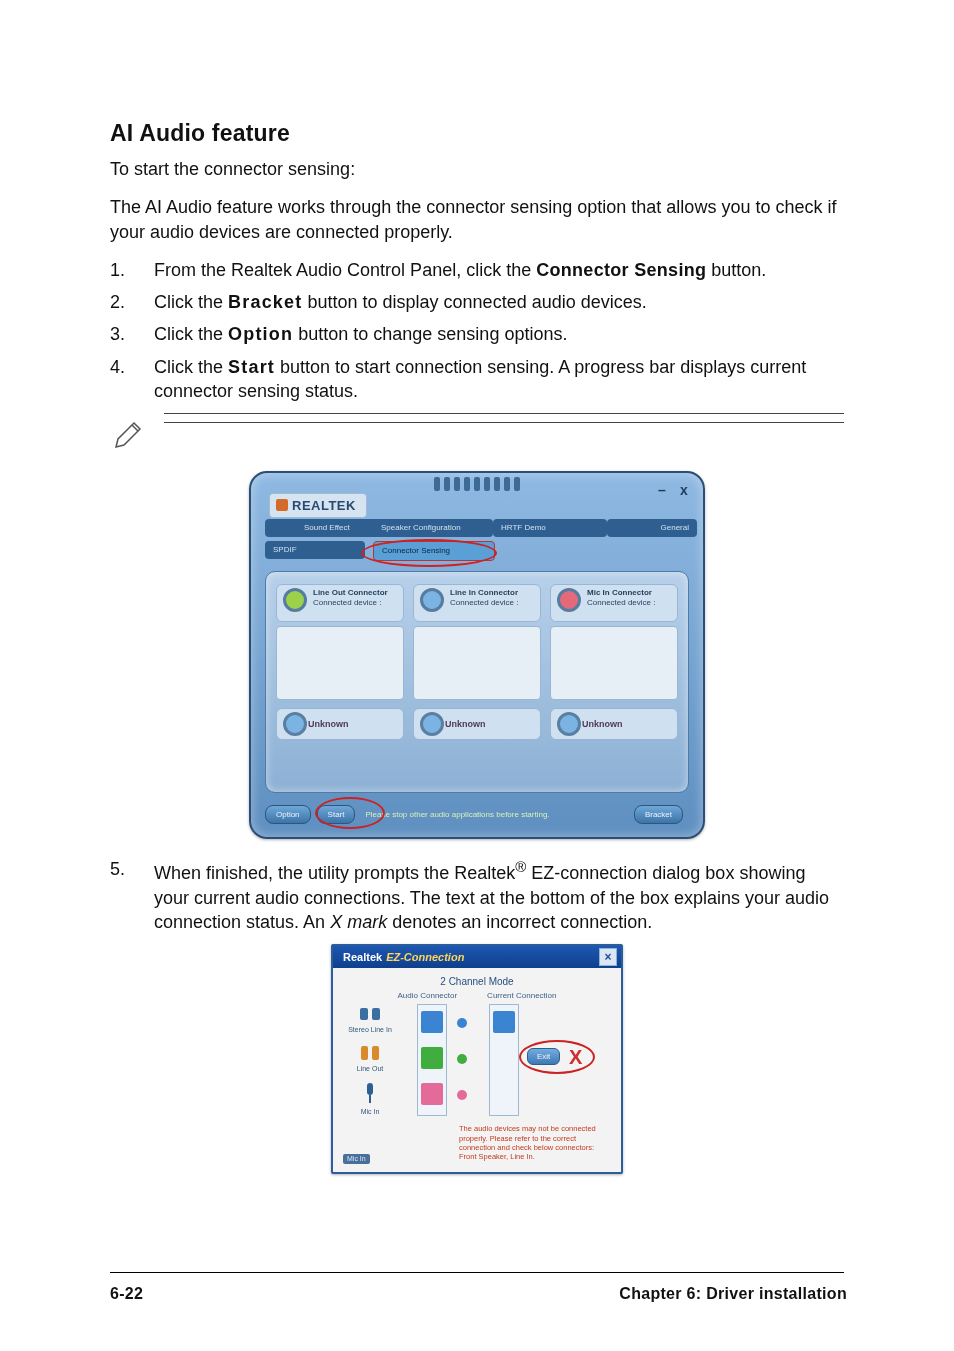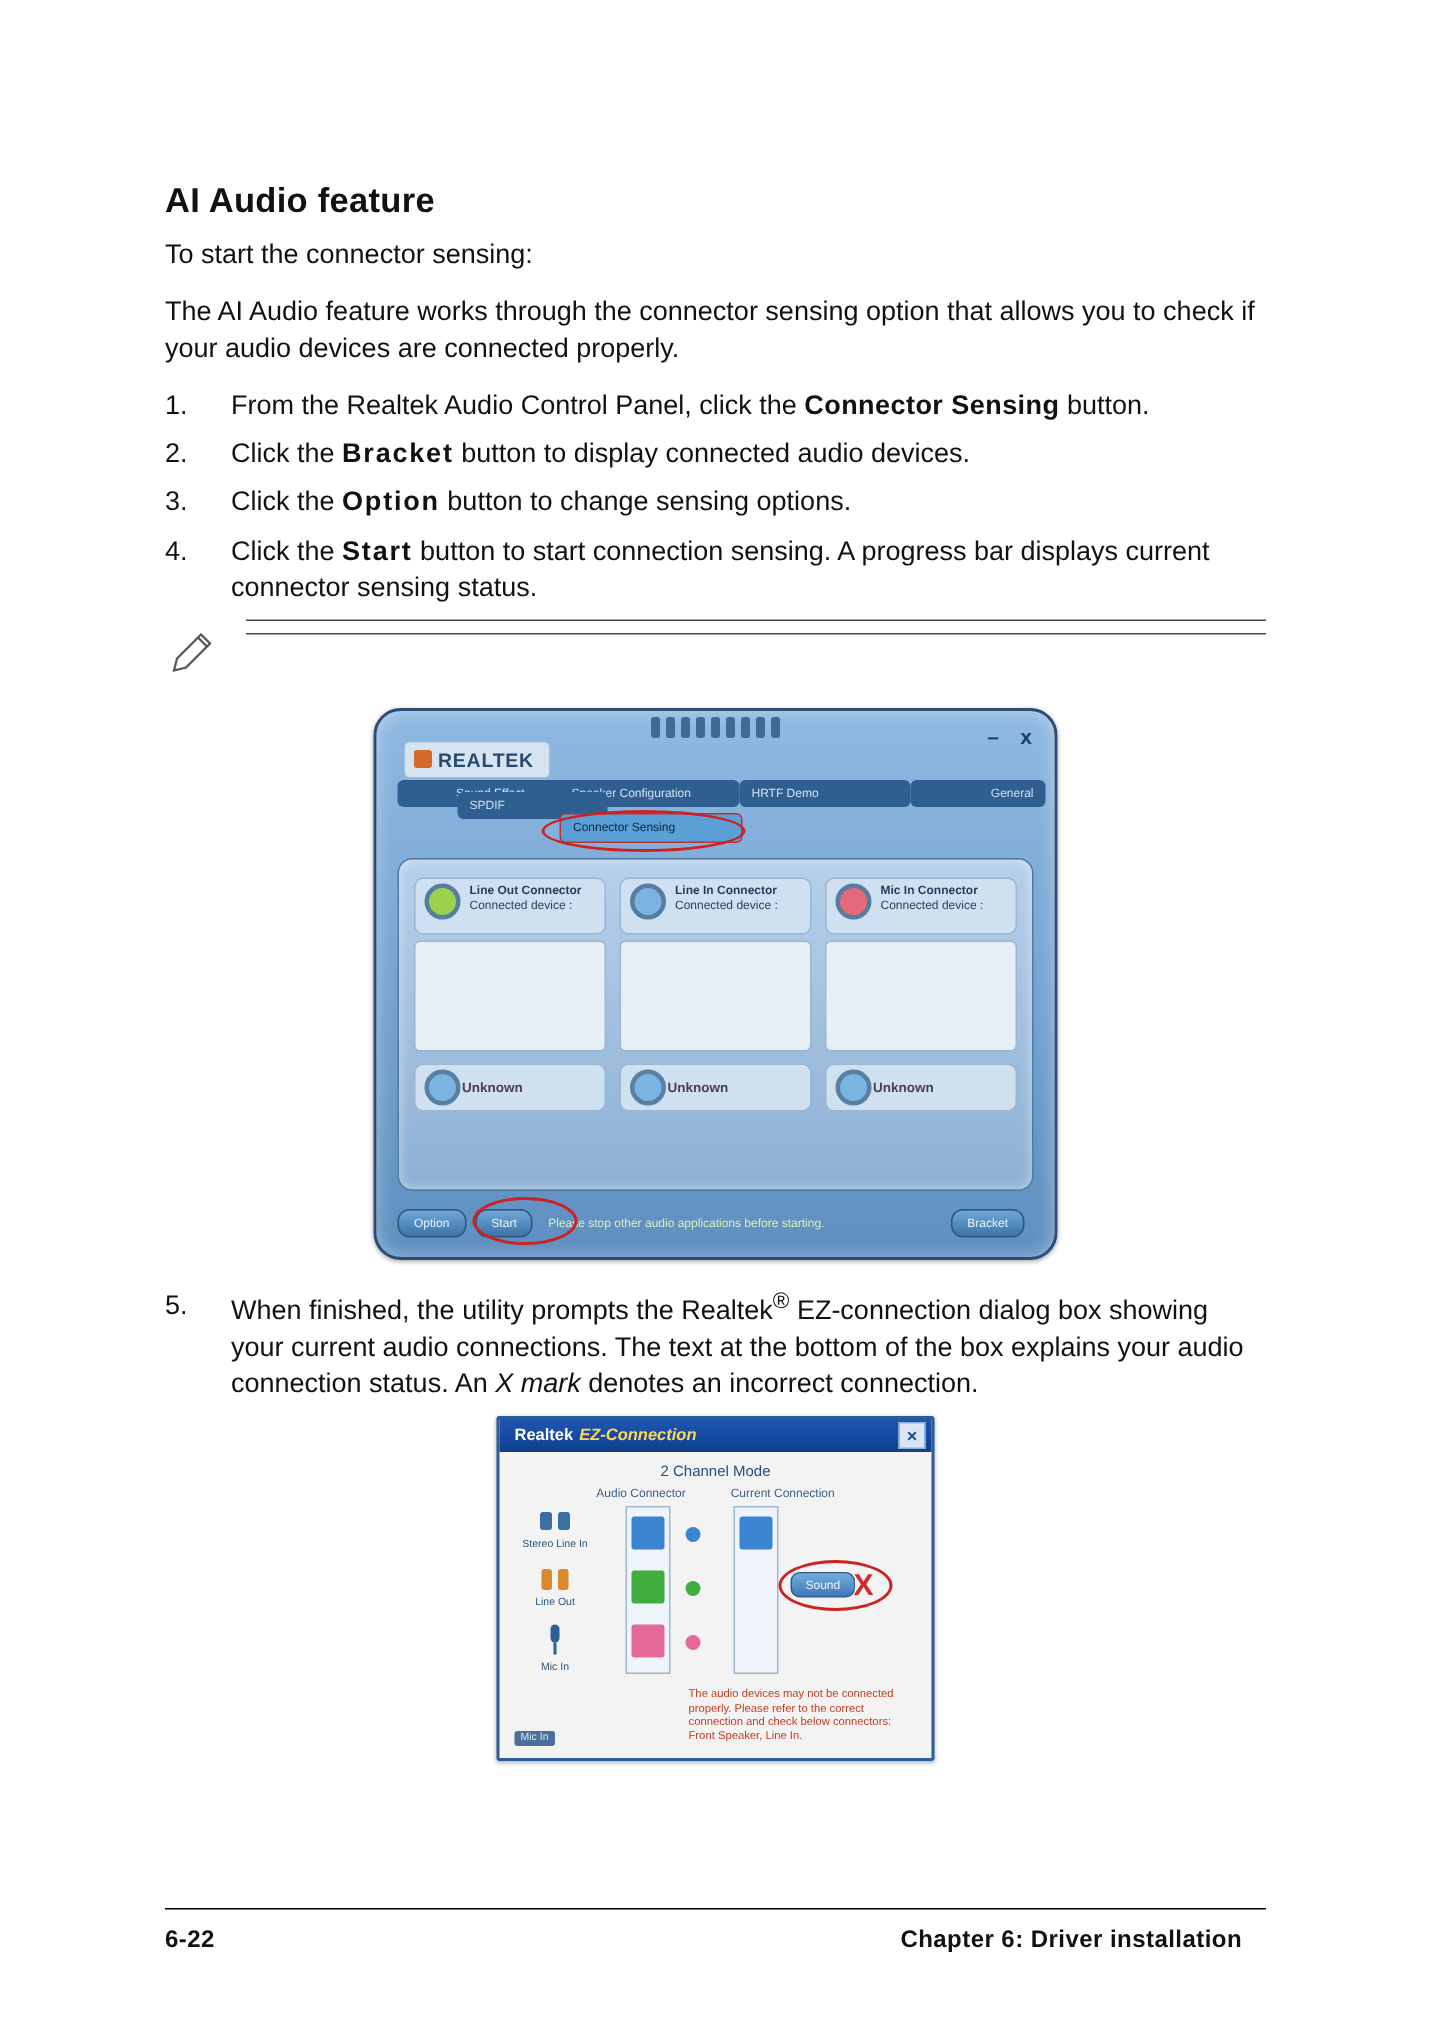--- a/index.html
+++ b/index.html
@@ -93,21 +93,21 @@
   .rt-tabs { position: absolute; top: 46px; left: 14px; right: 14px; height: 46px; }
   .rt-tab {
     position: absolute; height: 18px; line-height: 18px;
     background: #2f5f90; color: #cfe1f2; font-size: 8px;
     padding: 0 8px; border-radius: 4px;
   }
   .rt-tab.se  { top: 0; left: 0; width: 84px; padding-left: 39px; }
   .rt-tab.sc  { top: 0; left: 108px; width: 104px; }
   .rt-tab.hd  { top: 0; left: 228px; width: 98px; }
   .rt-tab.gn  { top: 0; left: 342px; width: 74px; text-align: right; }
-  .rt-tab.sp  { top: 8px; left: 0; width: 84px; margin-left: 40px; }
+  .rt-tab.sp  { top: 22px; left: 0; width: 84px; }
   .rt-tab.cs  { top: 22px; left: 108px; width: 104px; background: #5a9fd6; color: #072740; border: 1px solid #b33; }
   .rt-tab-ellipse {
     position: absolute; top: 20px; left: 96px; width: 132px; height: 24px;
     border: 2px solid #c22; border-radius: 50%; pointer-events: none;
   }
 
   .rt-body {
     position: absolute; top: 98px; left: 14px; right: 14px; bottom: 44px;
     background: linear-gradient(#b7d0ea, #8cb0d4);
     border: 1px solid #507aa7; border-radius: 10px;
@@ -224,21 +224,21 @@
     font-size: 7.5px; color: #c23b1f; line-height: 1.25;
     margin: 120px 0 0 60px;
   }
   .ez-footer-label {
     position: absolute; left: 10px; bottom: 8px; font-size: 7px; color: #d9e7f5;
     background: #49709a; padding: 1px 4px 2px; border-radius: 2px;
   }
 
   
   .footer-rule { position: absolute; left: 110px; right: 110px; bottom: 78px; height: 0; border-top: 1px solid #000; }
-  .footer { position: absolute; left: 110px; right: 126px; bottom: 48px; display: flex; justify-content: space-between; font-size: 16px; font-weight: 700; letter-spacing: .3px; gap: 16px; }
+  .footer { position: absolute; left: 110px; right: 107px; bottom: 48px; display: flex; justify-content: space-between; font-size: 16px; font-weight: 700; letter-spacing: .3px; gap: 16px; }
 </style>
 </head>
 <body>
 
 <div class="page">
 
   <h2 class="section-title">AI Audio feature</h2>
 
   <p class="body">To start the connector sensing:</p>
 
@@ -432,21 +432,21 @@
               <div class="ez-seg green" style="top:42px"></div>
               <div class="ez-seg pink" style="top:78px"></div>
             </div>
             <div class="ez-bar-col b">
               <div class="ez-seg blue" style="top:6px"></div>
             </div>
             <div class="ez-dot blue" style="top:14px"></div>
             <div class="ez-dot green" style="top:50px"></div>
             <div class="ez-dot pink" style="top:86px"></div>
 
-            <div class="ez-btn">Sound</div>
+            <div class="ez-btn">Exit</div>
             <div class="ez-x">X</div>
             <div class="ez-ellipse"></div>
 
             <div class="ez-warn">The audio devices may not be connected properly. Please refer to the correct connection and check below connectors: Front Speaker, Line In.</div>
           </div>
         </div>
         <div class="ez-footer-label">Mic In</div>
       </div>
     </div>
   </div>

